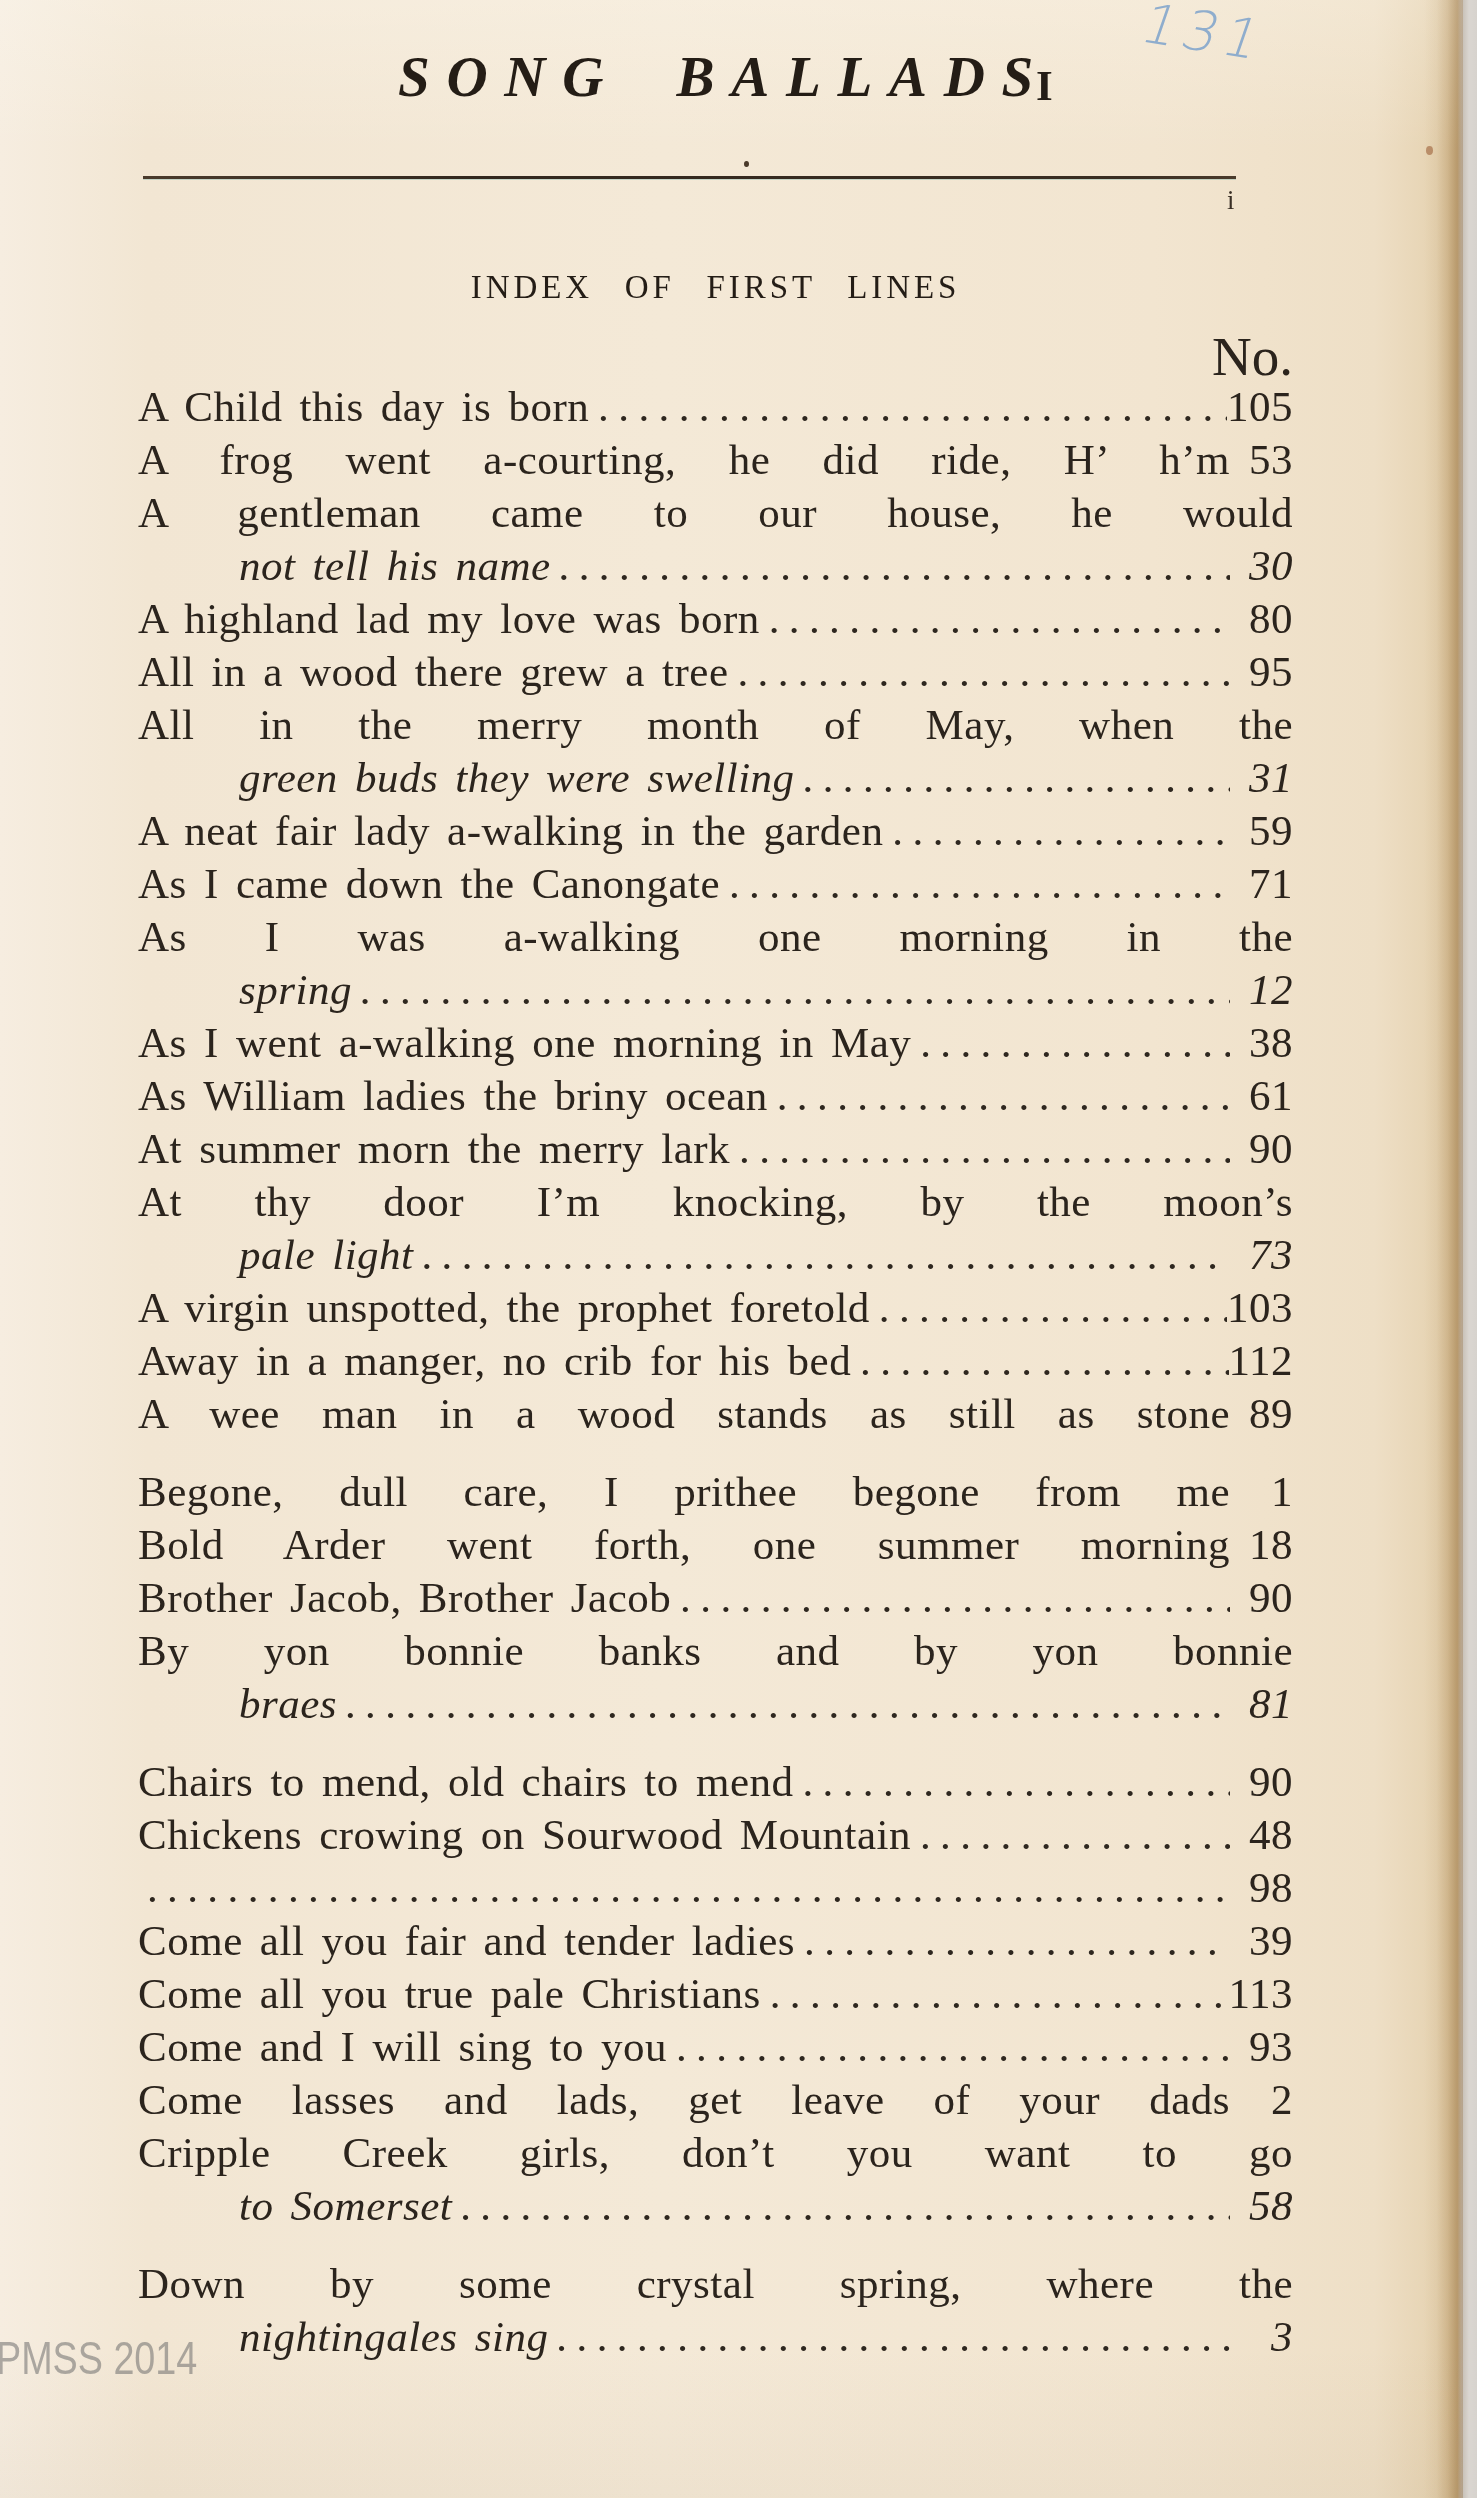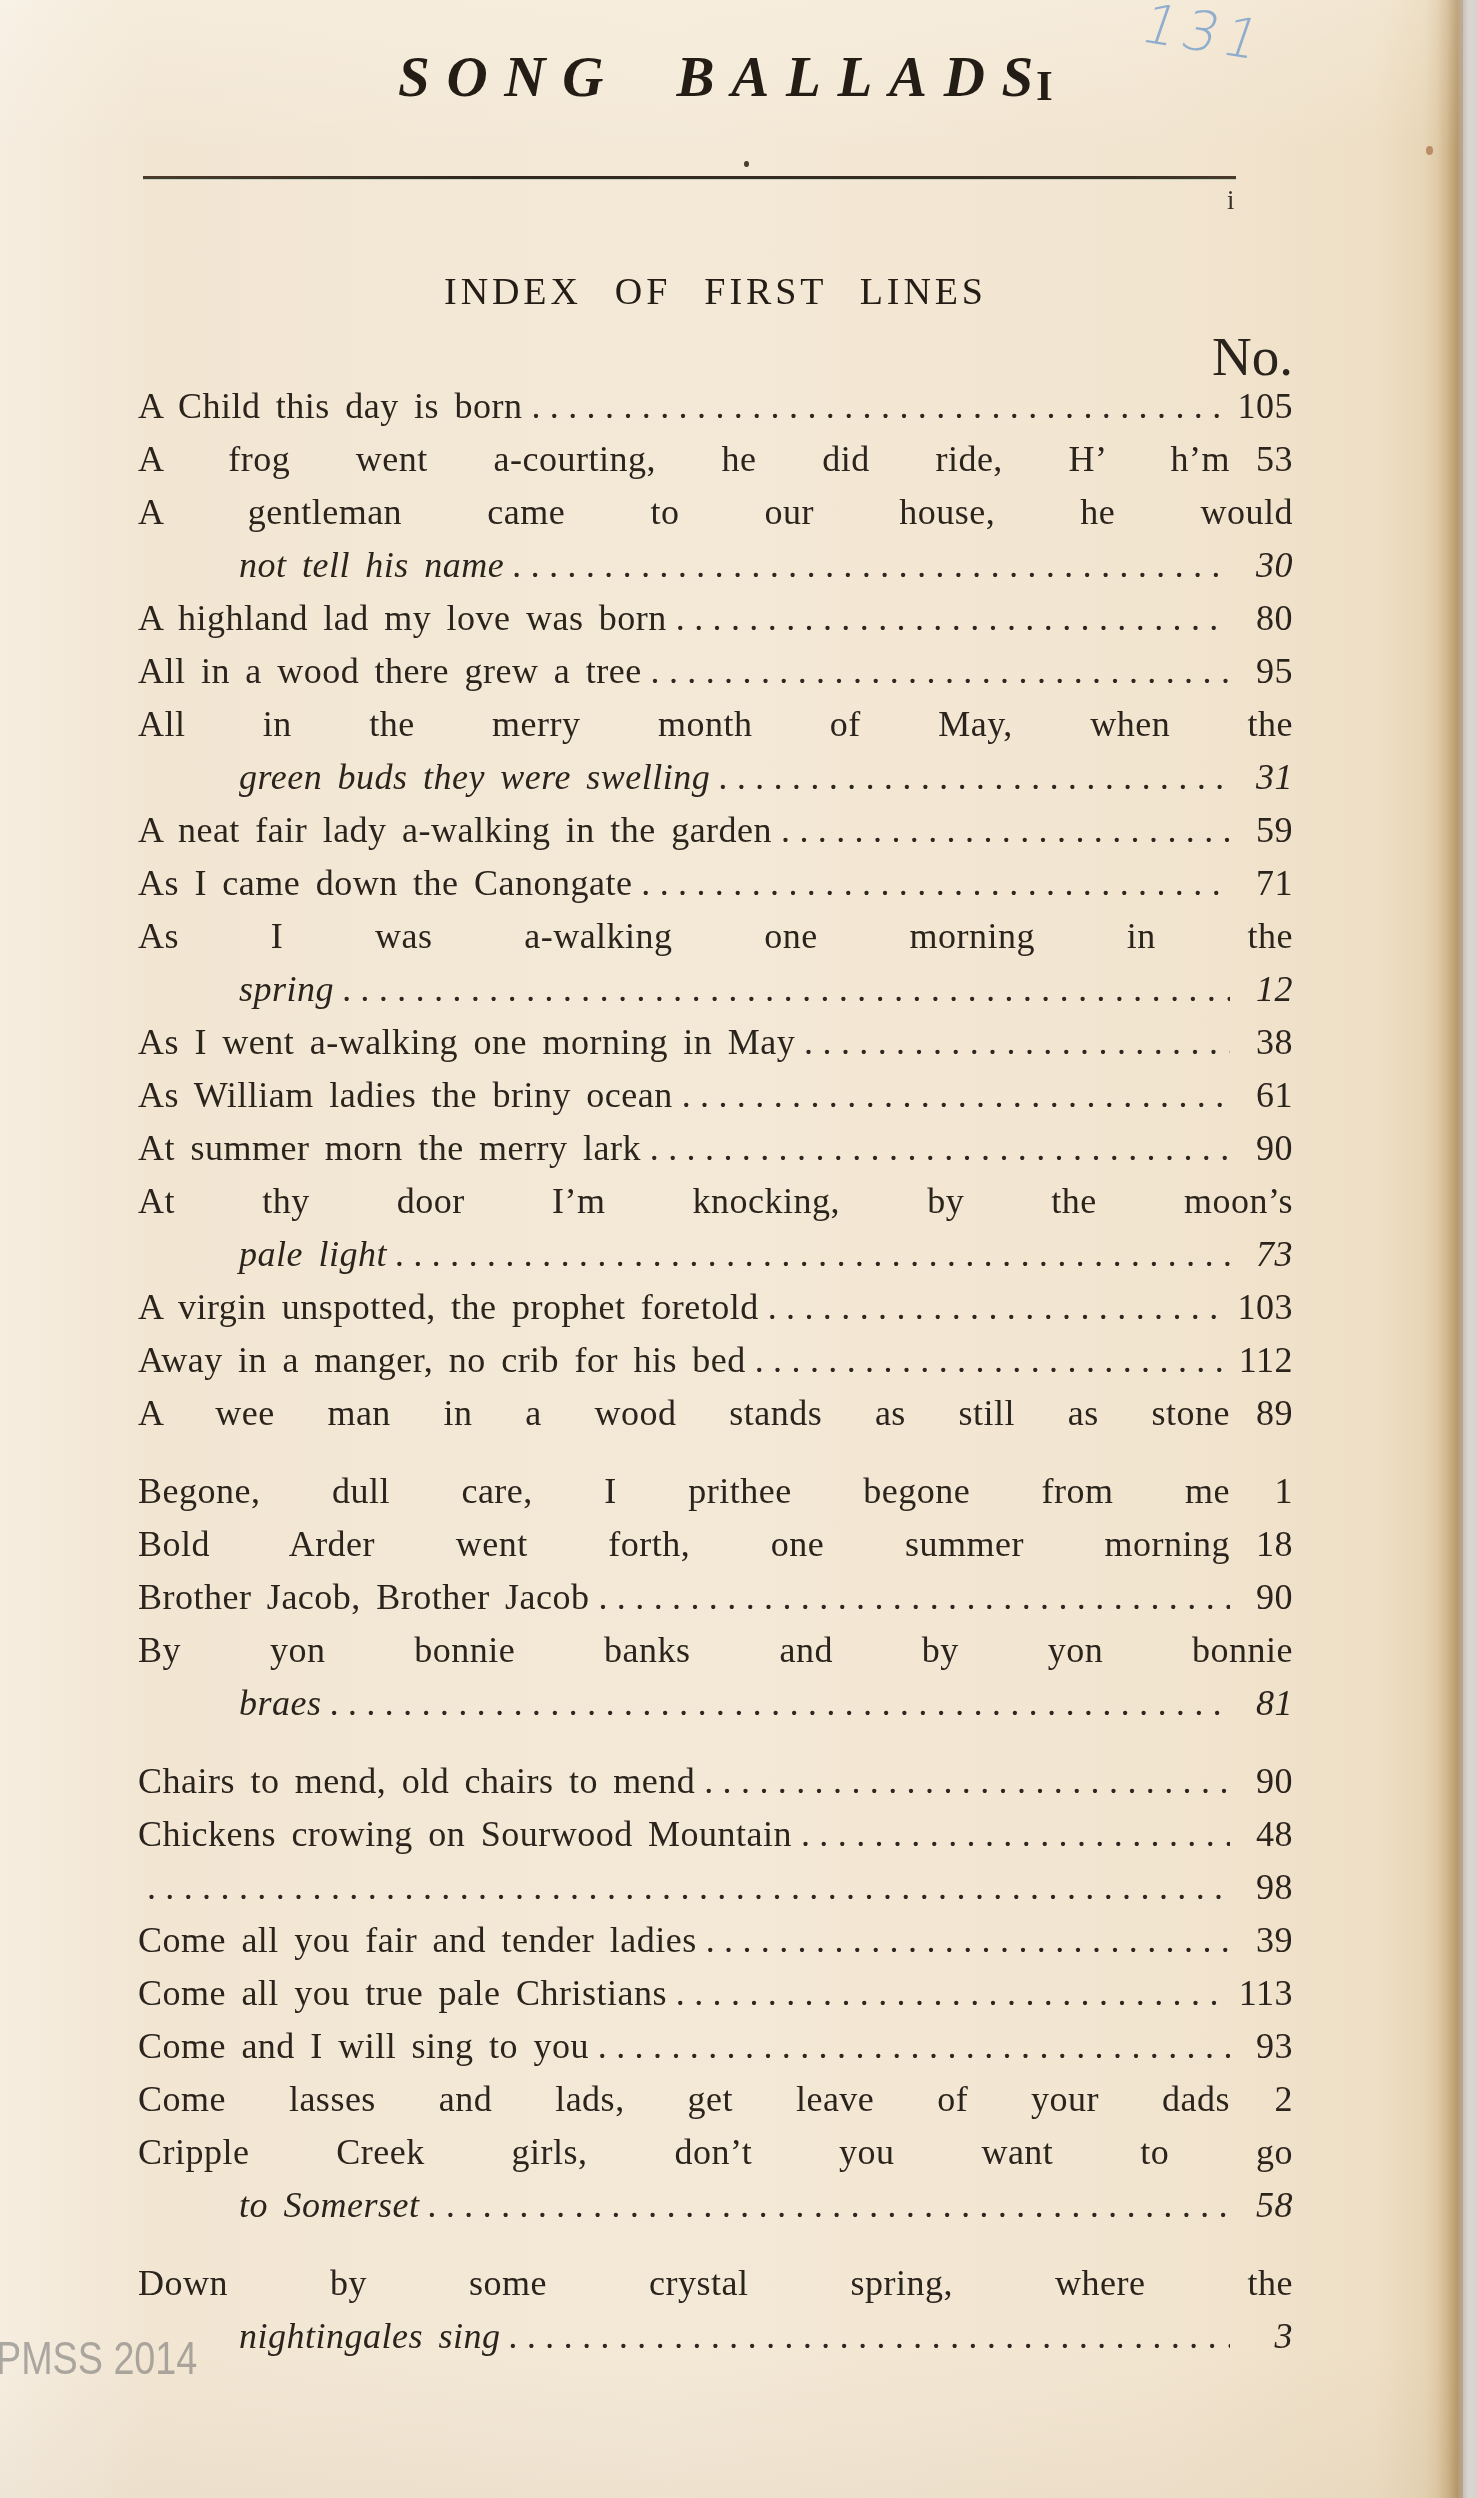--- a/index.html
+++ b/index.html
@@ -54,30 +54,30 @@
     position:absolute; top:185px; left:1227px;
     font-size:26.6px; color:#3a3026;
   }
   .speck {
     position:absolute; top:146px; left:1426px; width:6.9px; height:8.9px;
     border-radius:50%; background:rgba(150,85,45,.55);
   }
   .index-title {
     position:absolute; top:269px; left:138px; width:1155px;
     text-align:center;
-    font-size:38px; letter-spacing:3.9px; word-spacing:19.7px;
+    font-size:33px; letter-spacing:3.9px; word-spacing:19.7px;
     color:#241d16;
   }
   .no-header {
     position:absolute; top:330px; left:138px; width:1155px;
     text-align:right; font-size:55px; line-height:53px;
   }
   .index-list {
     position:absolute; top:380px; left:138px; width:1155px;
-    font-size:36px; line-height:53px;
+    font-size:43px; line-height:53px;
     z-index:2;
   }
   .section + .section { margin-top:25px; }
   .line { display:flex; align-items:baseline; letter-spacing:0.5px; word-spacing:5.9px; }
   .line .txt.plain { flex:0 0 auto; white-space:nowrap; }
   .line .txt.stretch { flex:1 1 auto; min-width:0; text-align:justify; text-align-last:justify; }
   .line.cont { padding-left:101px;font-style:italic; }
   .leader {
     flex:1 1 auto; min-width:0; overflow:hidden; white-space:nowrap;
     letter-spacing:9.4px; padding-left:8.9px;

